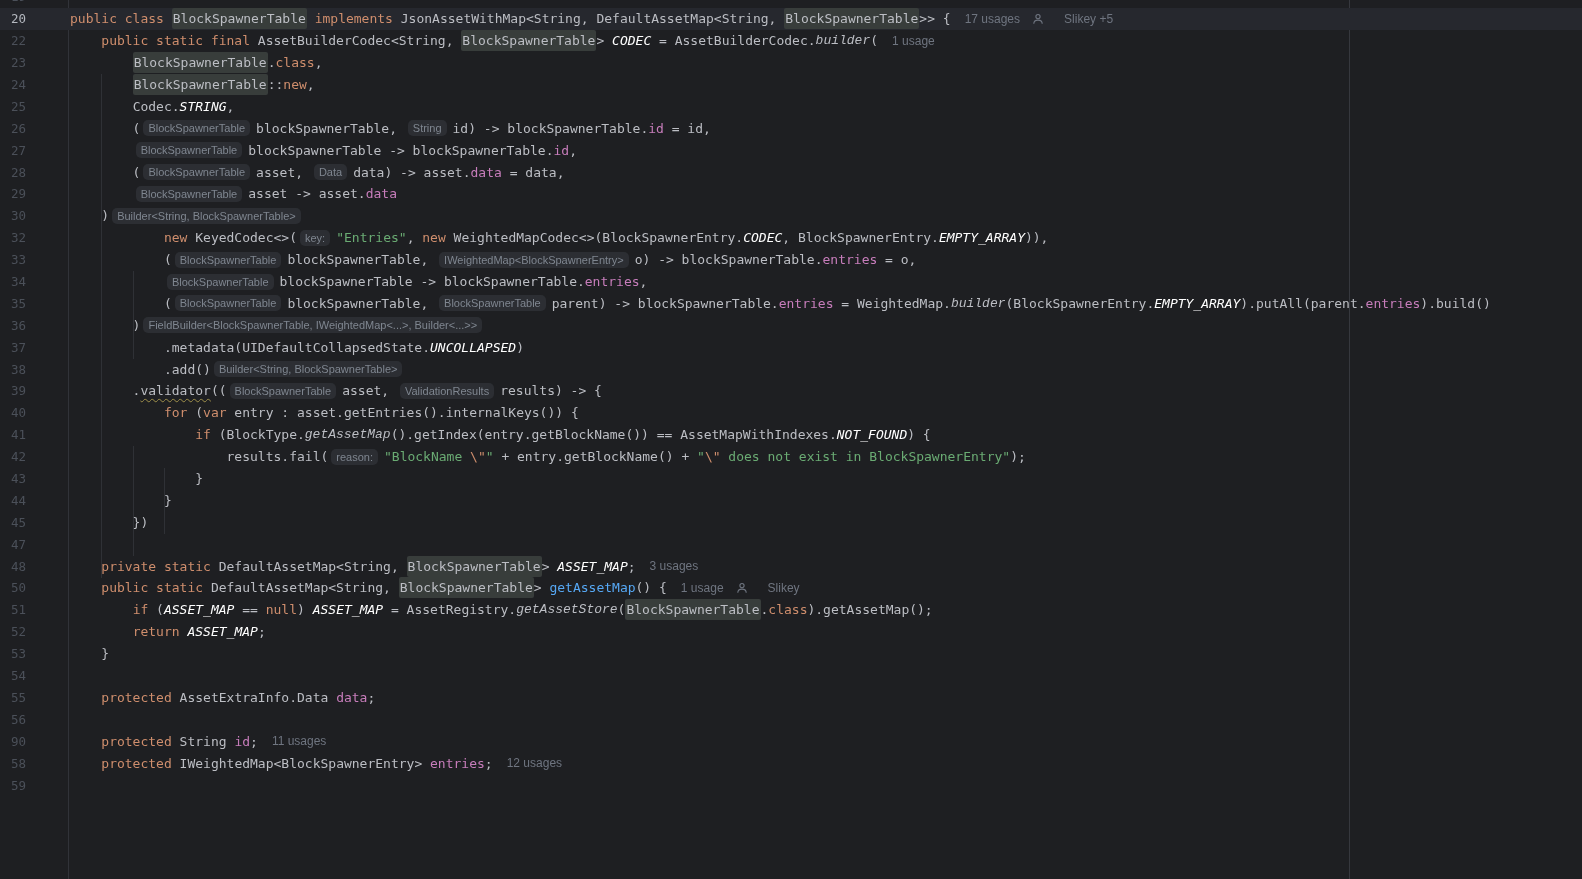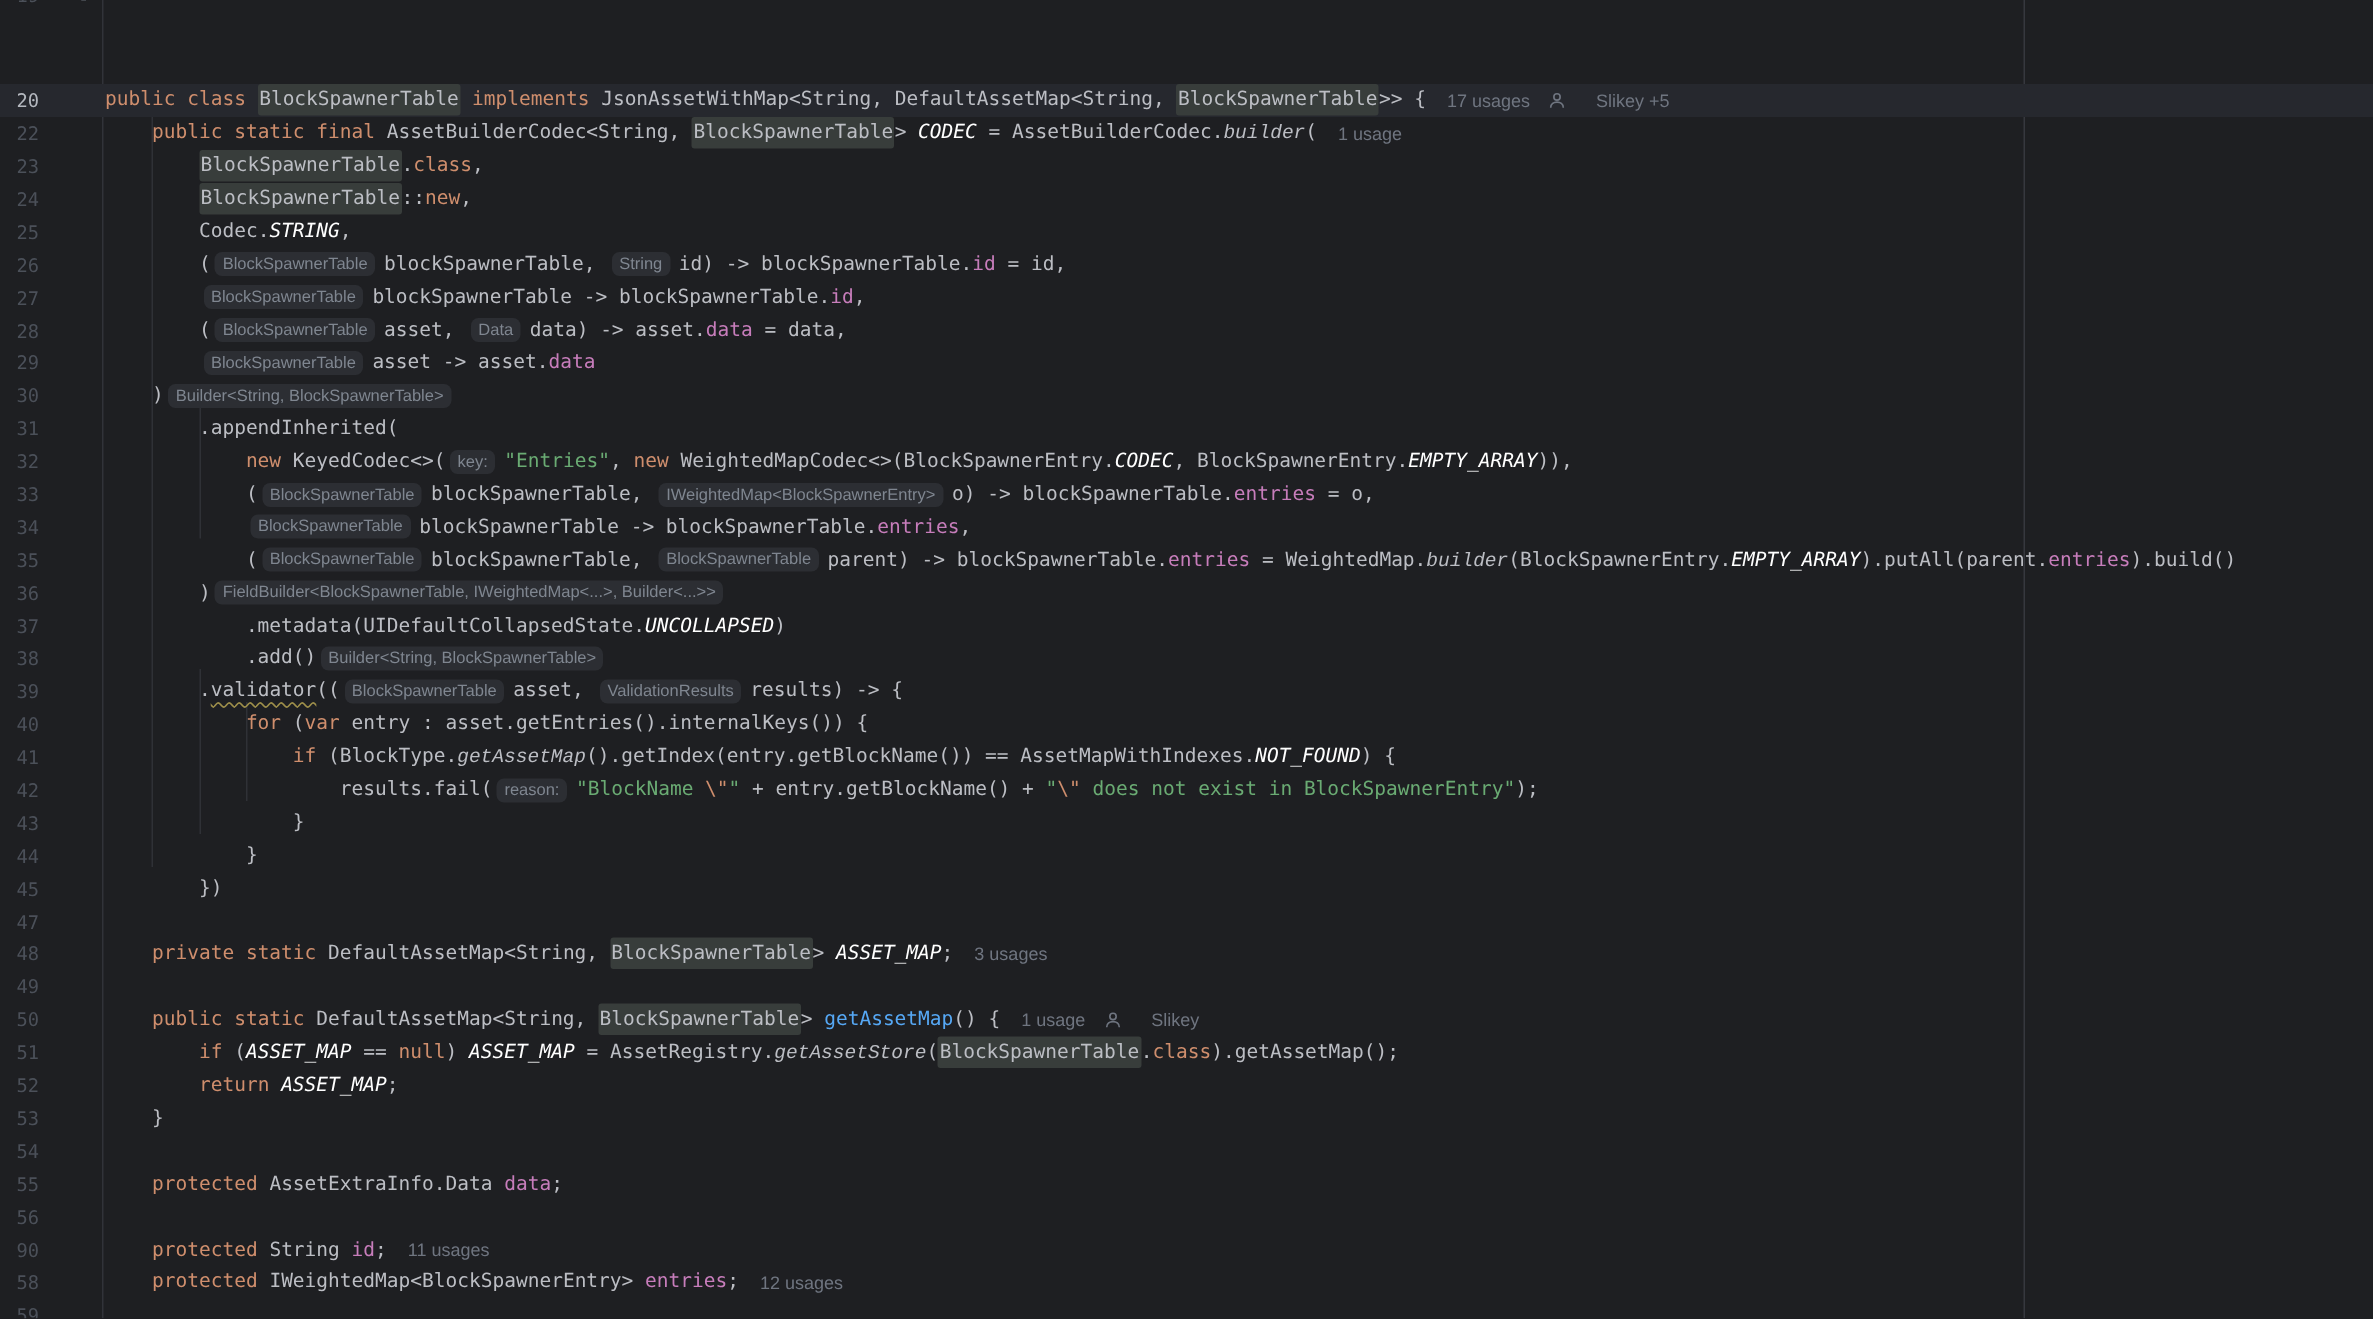--- a/index.html
+++ b/index.html
@@ -3,21 +3,21 @@
 <meta charset="utf-8">
 <style>
   html,body{margin:0;padding:0;background:#1e1f22;}
   .screen{position:relative;width:1582px;height:879px;overflow:hidden;background:#1e1f22;}
   .vguide{position:absolute;width:1px;background:#2f3136;z-index:0;}
   .gutter-sep{position:absolute;top:0;bottom:0;left:68px;width:1px;background:#313339;z-index:0;}
   .wrap-guide{position:absolute;top:0;bottom:0;left:1349px;width:1px;background:#36383e;z-index:0;}
   .lines{position:absolute;top:-14px;left:0;right:0;z-index:1;}
   .line{display:flex;height:21.9px;align-items:center;white-space:pre;
         font-family:"DejaVu Sans Mono",monospace;font-size:13px;color:#bcbec4;position:relative;}
-  .line.current{background:#26282e;margin-top:48px;}
+  .line.current{background:#26282e;}
   .gutter{flex:0 0 68px;width:68px;box-sizing:border-box;text-align:right;padding-right:42px;
           color:#4b5059;font-size:12.5px;position:relative;}
   .current .gutter .ln{color:#b4b8bf;}
   .gmark{position:absolute;left:52px;top:2px;color:#5a5f66;}
   .code{padding-left:2px;display:inline-flex;align-items:center;white-space:pre;}
   .tk-d{color:#bcbec4;}
   .tk-k{color:#cf8e6d;}
   .tk-f{color:#c77dbb;}
   .tk-sf{color:#ffffff;font-style:italic;}
   .tk-s{color:#6aab73;}
@@ -53,38 +53,36 @@
             </svg><span>Slikey +5</span></span></span></div>
       <div class="line"><span class="gutter"><span class="ln">22</span></span><span class="code"><span class="tk-d">    </span><span class="tk-k">public static final</span><span class="tk-d"> AssetBuilderCodec&lt;String, </span><span class="tk-hd">BlockSpawnerTable</span><span class="tk-d">&gt; </span><span class="tk-sf">CODEC</span><span class="tk-d"> = AssetBuilderCodec.</span><span class="tk-sm">builder</span><span class="tk-d">(</span><span class="ann">1 usage</span></span></div>
       <div class="line"><span class="gutter"><span class="ln">23</span></span><span class="code"><span class="tk-d">        </span><span class="tk-hd">BlockSpawnerTable</span><span class="tk-d">.</span><span class="tk-k">class</span><span class="tk-d">,</span></span></div>
       <div class="line"><span class="gutter"><span class="ln">24</span></span><span class="code"><span class="tk-d">        </span><span class="tk-hd">BlockSpawnerTable</span><span class="tk-d">::</span><span class="tk-k">new</span><span class="tk-d">,</span></span></div>
       <div class="line"><span class="gutter"><span class="ln">25</span></span><span class="code"><span class="tk-d">        </span><span class="tk-d">Codec.</span><span class="tk-sf">STRING</span><span class="tk-d">,</span></span></div>
       <div class="line"><span class="gutter"><span class="ln">26</span></span><span class="code"><span class="tk-d">        (</span><span class="tk-h">BlockSpawnerTable</span><span class="tk-d">blockSpawnerTable, </span><span class="tk-h">String</span><span class="tk-d">id) -&gt; blockSpawnerTable.</span><span class="tk-f">id</span><span class="tk-d"> = id,</span></span></div>
       <div class="line"><span class="gutter"><span class="ln">27</span></span><span class="code"><span class="tk-d">        </span><span class="tk-h">BlockSpawnerTable</span><span class="tk-d">blockSpawnerTable -&gt; blockSpawnerTable.</span><span class="tk-f">id</span><span class="tk-d">,</span></span></div>
       <div class="line"><span class="gutter"><span class="ln">28</span></span><span class="code"><span class="tk-d">        (</span><span class="tk-h">BlockSpawnerTable</span><span class="tk-d">asset, </span><span class="tk-h">Data</span><span class="tk-d">data) -&gt; asset.</span><span class="tk-f">data</span><span class="tk-d"> = data,</span></span></div>
       <div class="line"><span class="gutter"><span class="ln">29</span></span><span class="code"><span class="tk-d">        </span><span class="tk-h">BlockSpawnerTable</span><span class="tk-d">asset -&gt; asset.</span><span class="tk-f">data</span></span></div>
       <div class="line"><span class="gutter"><span class="ln">30</span></span><span class="code"><span class="tk-d">    )</span><span class="tk-h">Builder&lt;String, BlockSpawnerTable&gt;</span></span></div>
-      <div class="line"><span class="gutter"><span class="ln">31</span></span><span class="code"><span class="tk-d">        .appendInherited(</span></span></div>
       <div class="line"><span class="gutter"><span class="ln">32</span></span><span class="code"><span class="tk-d">            </span><span class="tk-k">new</span><span class="tk-d"> KeyedCodec&lt;&gt;(</span><span class="tk-h">key:</span><span class="tk-s">"Entries"</span><span class="tk-d">, </span><span class="tk-k">new</span><span class="tk-d"> WeightedMapCodec&lt;&gt;(BlockSpawnerEntry.</span><span class="tk-sf">CODEC</span><span class="tk-d">, BlockSpawnerEntry.</span><span class="tk-sf">EMPTY_ARRAY</span><span class="tk-d">)),</span></span></div>
       <div class="line"><span class="gutter"><span class="ln">33</span></span><span class="code"><span class="tk-d">            (</span><span class="tk-h">BlockSpawnerTable</span><span class="tk-d">blockSpawnerTable, </span><span class="tk-h">IWeightedMap&lt;BlockSpawnerEntry&gt;</span><span class="tk-d">o) -&gt; blockSpawnerTable.</span><span class="tk-f">entries</span><span class="tk-d"> = o,</span></span></div>
       <div class="line"><span class="gutter"><span class="ln">34</span></span><span class="code"><span class="tk-d">            </span><span class="tk-h">BlockSpawnerTable</span><span class="tk-d">blockSpawnerTable -&gt; blockSpawnerTable.</span><span class="tk-f">entries</span><span class="tk-d">,</span></span></div>
       <div class="line"><span class="gutter"><span class="ln">35</span></span><span class="code"><span class="tk-d">            (</span><span class="tk-h">BlockSpawnerTable</span><span class="tk-d">blockSpawnerTable, </span><span class="tk-h">BlockSpawnerTable</span><span class="tk-d">parent) -&gt; blockSpawnerTable.</span><span class="tk-f">entries</span><span class="tk-d"> = WeightedMap.</span><span class="tk-sm">builder</span><span class="tk-d">(BlockSpawnerEntry.</span><span class="tk-sf">EMPTY_ARRAY</span><span class="tk-d">).putAll(parent.</span><span class="tk-f">entries</span><span class="tk-d">).build()</span></span></div>
       <div class="line"><span class="gutter"><span class="ln">36</span></span><span class="code"><span class="tk-d">        )</span><span class="tk-h">FieldBuilder&lt;BlockSpawnerTable, IWeightedMap&lt;...&gt;, Builder&lt;...&gt;&gt;</span></span></div>
       <div class="line"><span class="gutter"><span class="ln">37</span></span><span class="code"><span class="tk-d">            .metadata(UIDefaultCollapsedState.</span><span class="tk-sf">UNCOLLAPSED</span><span class="tk-d">)</span></span></div>
       <div class="line"><span class="gutter"><span class="ln">38</span></span><span class="code"><span class="tk-d">            .add()</span><span class="tk-h">Builder&lt;String, BlockSpawnerTable&gt;</span></span></div>
       <div class="line"><span class="gutter"><span class="ln">39</span></span><span class="code"><span class="tk-d">        .</span><span class="tk-w">validator</span><span class="tk-d">((</span><span class="tk-h">BlockSpawnerTable</span><span class="tk-d">asset, </span><span class="tk-h">ValidationResults</span><span class="tk-d">results) -&gt; {</span></span></div>
       <div class="line"><span class="gutter"><span class="ln">40</span></span><span class="code"><span class="tk-d">            </span><span class="tk-k">for</span><span class="tk-d"> (</span><span class="tk-k">var</span><span class="tk-d"> entry : asset.getEntries().internalKeys()) {</span></span></div>
       <div class="line"><span class="gutter"><span class="ln">41</span></span><span class="code"><span class="tk-d">                </span><span class="tk-k">if</span><span class="tk-d"> (BlockType.</span><span class="tk-sm">getAssetMap</span><span class="tk-d">().getIndex(entry.getBlockName()) == AssetMapWithIndexes.</span><span class="tk-sf">NOT_FOUND</span><span class="tk-d">) {</span></span></div>
       <div class="line"><span class="gutter"><span class="ln">42</span></span><span class="code"><span class="tk-d">                    results.fail(</span><span class="tk-h">reason:</span><span class="tk-s">"BlockName </span><span class="tk-e">\"</span><span class="tk-s">"</span><span class="tk-d"> + entry.getBlockName() + </span><span class="tk-s">"</span><span class="tk-e">\"</span><span class="tk-s"> does not exist in BlockSpawnerEntry"</span><span class="tk-d">);</span></span></div>
       <div class="line"><span class="gutter"><span class="ln">43</span></span><span class="code"><span class="tk-d">                }</span></span></div>
       <div class="line"><span class="gutter"><span class="ln">44</span></span><span class="code"><span class="tk-d">            }</span></span></div>
       <div class="line"><span class="gutter"><span class="ln">45</span></span><span class="code"><span class="tk-d">        })</span></span></div>
       <div class="line"><span class="gutter"><span class="ln">47</span></span><span class="code"></span></div>
       <div class="line"><span class="gutter"><span class="ln">48</span></span><span class="code"><span class="tk-d">    </span><span class="tk-k">private static</span><span class="tk-d"> DefaultAssetMap&lt;String, </span><span class="tk-hd">BlockSpawnerTable</span><span class="tk-d">&gt; </span><span class="tk-sf">ASSET_MAP</span><span class="tk-d">;</span><span class="ann">3 usages</span></span></div>
-      <div class="line"><span class="gutter"><span class="ln">49</span></span><span class="code"></span></div>
       <div class="line"><span class="gutter"><span class="ln">50</span></span><span class="code"><span class="tk-d">    </span><span class="tk-k">public static</span><span class="tk-d"> DefaultAssetMap&lt;String, </span><span class="tk-hd">BlockSpawnerTable</span><span class="tk-d">&gt; </span><span class="tk-m">getAssetMap</span><span class="tk-d">() {</span><span class="ann">1 usage</span><span class="ann author"><svg width="12" height="12" viewBox="0 0 12 12" fill="none" stroke="#6f7580" stroke-width="1.1">
               <circle cx="6" cy="3.6" r="2.1"></circle>
               <path d="M1.8 10.8c0-2.5 2-3.7 4.2-3.7s4.2 1.2 4.2 3.7"></path>
             </svg><span>Slikey</span></span></span></div>
       <div class="line"><span class="gutter"><span class="ln">51</span></span><span class="code"><span class="tk-d">        </span><span class="tk-k">if</span><span class="tk-d"> (</span><span class="tk-sf">ASSET_MAP</span><span class="tk-d"> == </span><span class="tk-k">null</span><span class="tk-d">) </span><span class="tk-sf">ASSET_MAP</span><span class="tk-d"> = AssetRegistry.</span><span class="tk-sm">getAssetStore</span><span class="tk-d">(</span><span class="tk-hd">BlockSpawnerTable</span><span class="tk-d">.</span><span class="tk-k">class</span><span class="tk-d">).getAssetMap();</span></span></div>
       <div class="line"><span class="gutter"><span class="ln">52</span></span><span class="code"><span class="tk-d">        </span><span class="tk-k">return</span><span class="tk-d"> </span><span class="tk-sf">ASSET_MAP</span><span class="tk-d">;</span></span></div>
       <div class="line"><span class="gutter"><span class="ln">53</span></span><span class="code"><span class="tk-d">    }</span></span></div>
       <div class="line"><span class="gutter"><span class="ln">54</span></span><span class="code"></span></div>
       <div class="line"><span class="gutter"><span class="ln">55</span></span><span class="code"><span class="tk-d">    </span><span class="tk-k">protected</span><span class="tk-d"> AssetExtraInfo.Data </span><span class="tk-f">data</span><span class="tk-d">;</span></span></div>
       <div class="line"><span class="gutter"><span class="ln">56</span></span><span class="code"></span></div>

